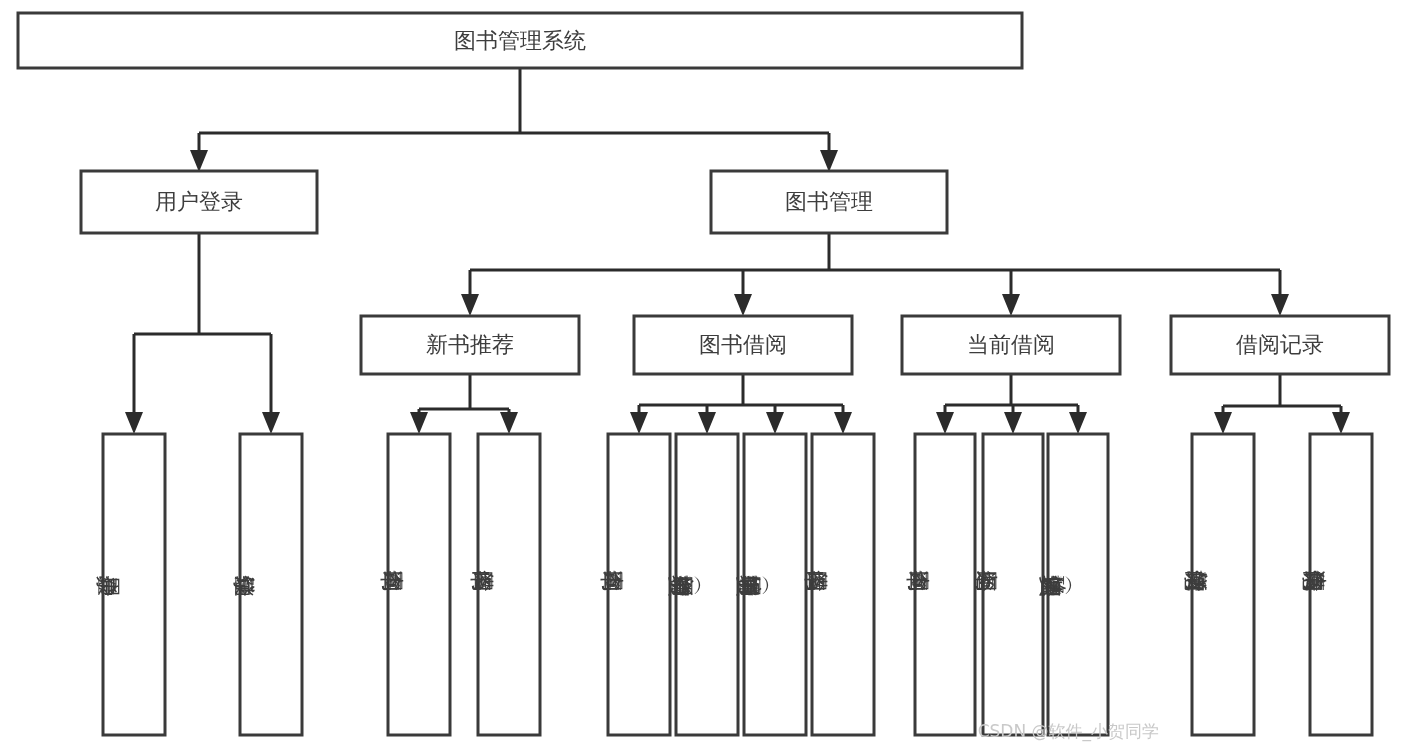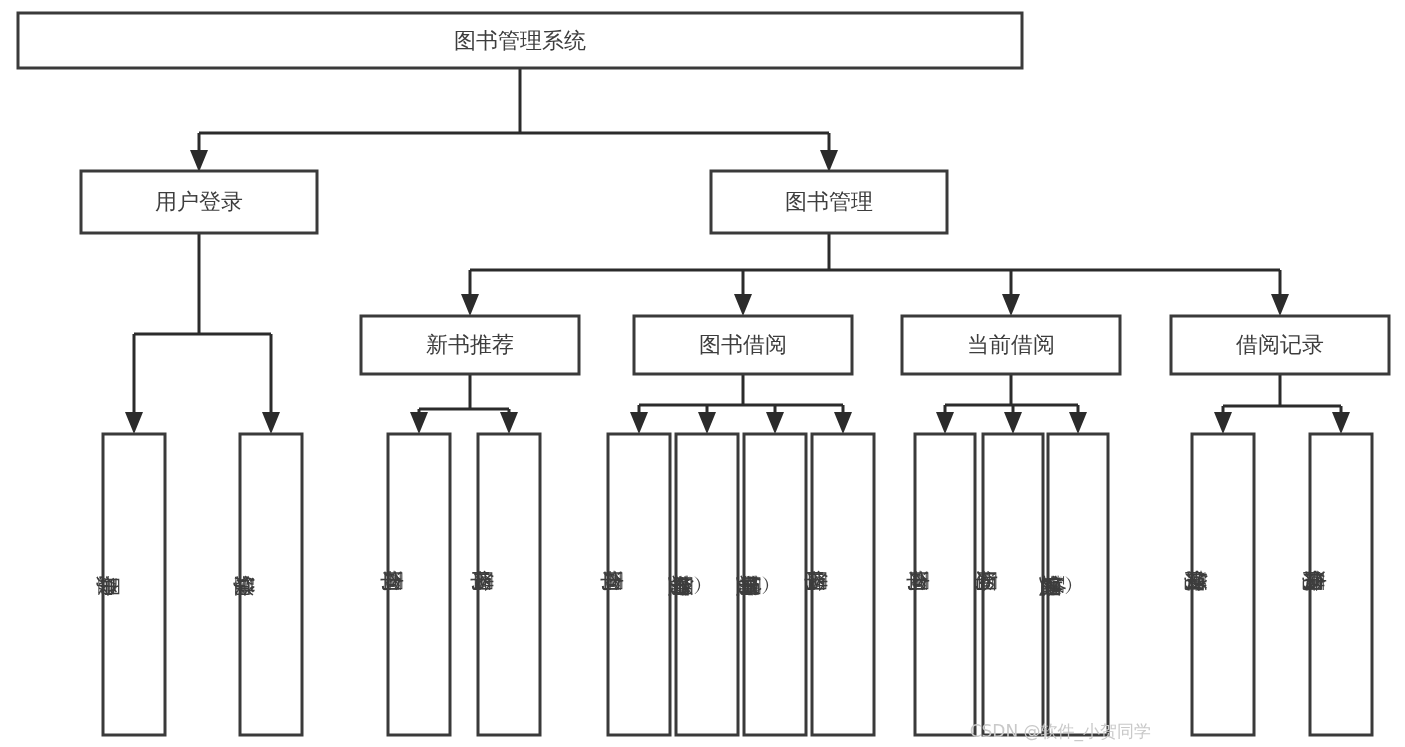--- a/index.html
+++ b/index.html
@@ -51,21 +51,21 @@
   }
   .node-label-h {
     font-size: 22px;
   }
   .node-label-v {
     font-size: 21px;
     letter-spacing: 1px;
   }
   .watermark {
     position: absolute;
-    right: 8px;
+    right: 0;
     bottom: 4px;
     font-family: "DejaVu Sans", "Liberation Sans", sans-serif;
     font-size: 17px;
     color: #c9c9c9;
     white-space: nowrap;
     user-select: none;
     margin-top: 12px;
   }
 </style>
 </head>

